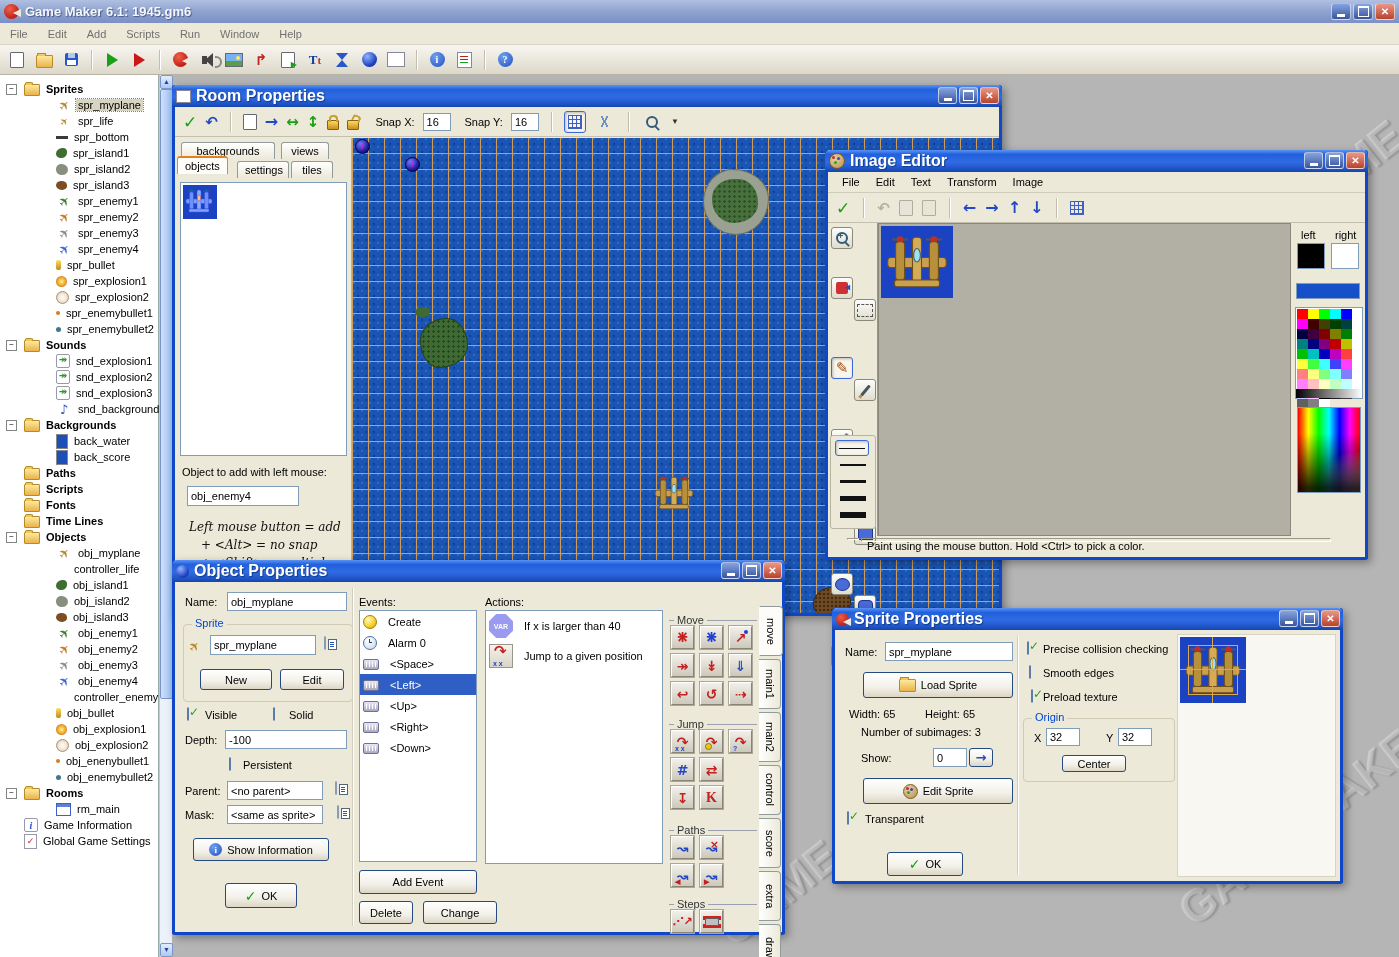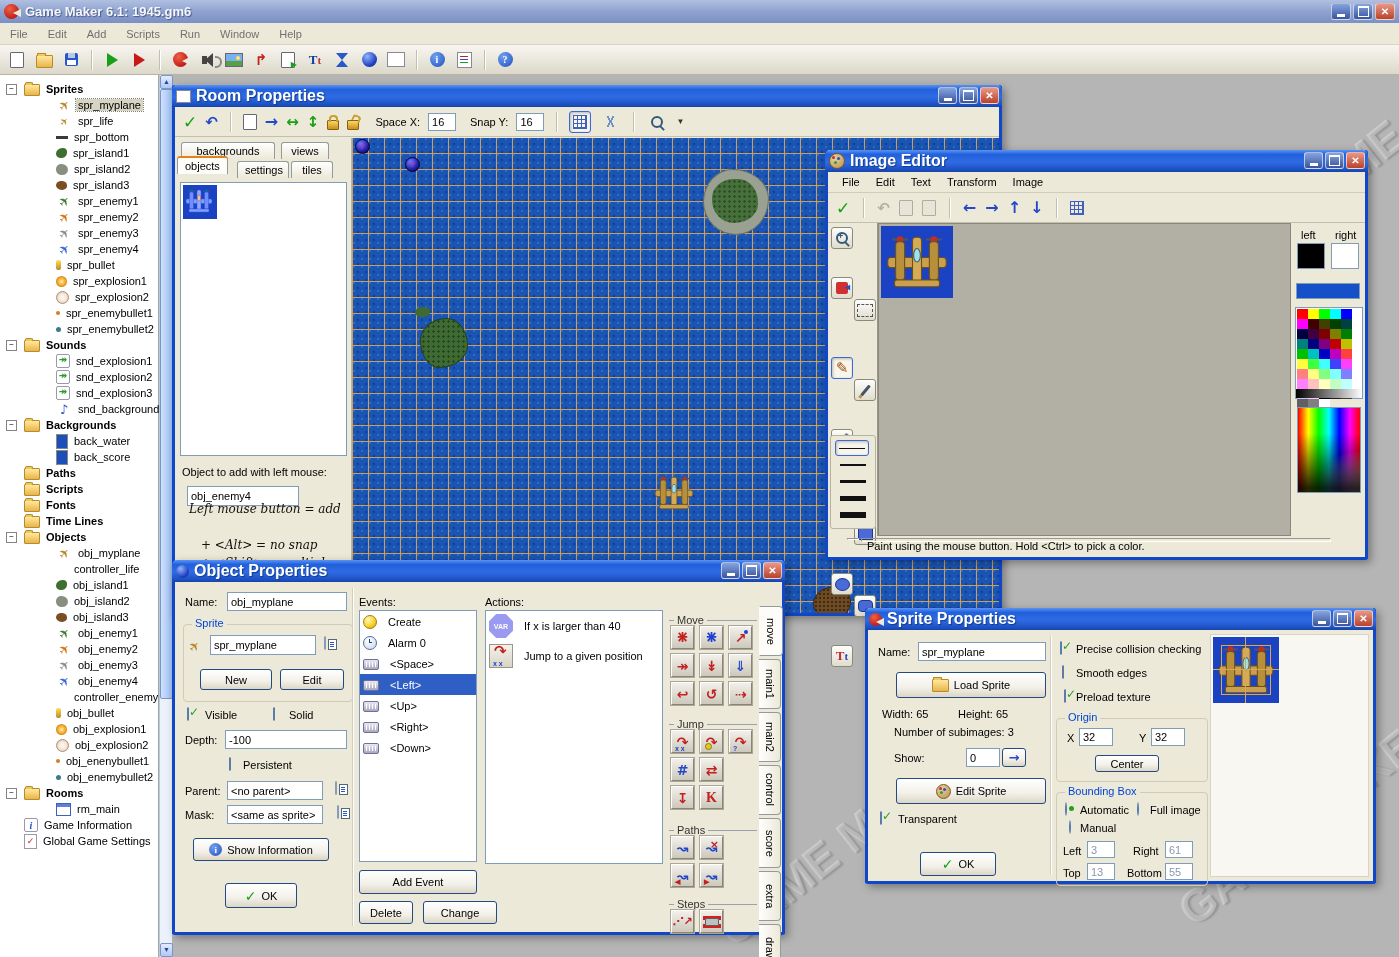--- a/index.html
+++ b/index.html
@@ -624,21 +624,21 @@
     <div class="abs" style="left:0;top:0;width:824px;height:30px;border-bottom:1px solid #c4c0b0;display:flex;align-items:center;padding-left:8px;gap:8px;box-sizing:border-box;">
       <span class="g green" style="font-size:17px">✓</span>
       <span class="g blue" style="font-size:15px">↶</span>
       <span class="vsep"></span>
       <span class="i-page"></span>
       <span class="g blue" style="font-size:16px">→</span>
       <span class="g green" style="font-size:15px">↔</span>
       <span class="g green" style="font-size:15px">↕</span>
       <span class="i-lock"></span>
       <span class="i-lock open"></span>
-      <span style="margin-left:8px">Space X:</span>
+      <span style="margin-left:8px">Snap X:</span>
       <input class="txt" style="width: 28px; height: 18px;" value="16">
       <span style="margin-left:6px">Snap Y:</span>
       <input class="txt" style="width: 28px; height: 18px;" value="16">
       <span class="vsep"></span>
       <span class="tbtn seltool">
           <span class="i-grid12"></span>
         </span>
       <span class="tbi">
           <span class="i-iso"></span>
         </span>
@@ -658,21 +658,21 @@
       <div class="abs listbox" style="left:5px;top:44px;width:167px;height:274px;">
         <div class="abs" style="left:2px;top:2px;width:34px;height:34px;background:#1c42c4;overflow:hidden;">
           <svg width="32" height="32" viewBox="0 0 64 64" style="filter:hue-rotate(190deg) saturate(1.6)">
               <use href="#plane"></use>
             </svg>
         </div>
       </div>
       <span class="lbl" style="left:7px;top:328px;">Object to add with left mouse:</span>
       <input class="txt abs" style="left: 12px; top: 348px; width: 112px; height: 20px;" value="obj_enemy4">
       <span class="menu-btn abs" style="left:132px;top:350px;"></span>
-      <div class="abs hint" style="left:14px;top:364px;">Left mouse button = add</div>
+      <div class="abs hint" style="left:14px;top:382px;">Left mouse button = add</div>
       <div class="abs hint" style="left:26px;top:400px;">+ &lt;Alt&gt; = no snap</div>
       <div class="abs hint" style="left:26px;top:418px;">+ &lt;Shift&gt; = multiple</div>
     </div>
 
     <div class="abs water" style="left:177px;top:31px;right:0;bottom:0;">
       <div class="orb abs" style="left:3px;top:1px;">
           <span>?</span>
         </div>
       <div class="orb abs" style="left:53px;top:19px;">
           <span>?</span>
@@ -1056,21 +1056,21 @@
         <span class="vtab">main1</span>
         <span class="vtab">main2</span>
         <span class="vtab">control</span>
         <span class="vtab">score</span>
         <span class="vtab">extra</span>
         <span class="vtab">draw</span>
       </div>
   </div>
 </div>
 
-<div class="win" style="left:832px;top:608px;width:511px;height:276px;z-index:40;margin-left:33px;">
+<div class="win" style="left:832px;top:608px;width:511px;height:276px;z-index:40;">
   <div class="tbar">
     <span class="i-pac" style="width:13px;height:13px;"></span>
     <span class="ttl">Sprite Properties</span>
     <div class="winbtns">
       <span class="wb">
           <span class="minbar"></span>
         </span>
       <span class="wb">
           <span class="maxbox"></span>
         </span>
@@ -1114,37 +1114,20 @@
     <span class="cb on abs" style="left:190px;top:60px;"></span>
     <span class="lbl" style="left:208px;top:61px;">Preload texture</span>
     <div class="grp" style="left:188px;top:88px;width:150px;height:62px;">
       <span class="grp-title">Origin</span>
       <span class="lbl" style="left:10px;top:13px;">X</span>
       <input class="txt abs" style="left: 22px; top: 9px; width: 34px; height: 18px;" value="32">
       <span class="lbl" style="left:82px;top:13px;">Y</span>
       <input class="txt abs" style="left: 94px; top: 9px; width: 34px; height: 18px;" value="32">
       <span class="btn abs" style="left:38px;top:36px;width:64px;height:17px;">Center</span>
     </div>
-    <div class="grp" style="left:188px;top:162px;width:150px;height:92px;">
-      <span class="grp-title">Bounding Box</span>
-      <span class="radio on abs" style="left:8px;top:10px;"></span>
-      <span class="lbl" style="left:23px;top:11px;">Automatic</span>
-      <span class="radio abs" style="left:78px;top:10px;"></span>
-      <span class="lbl" style="left:93px;top:11px;">Full image</span>
-      <span class="radio abs" style="left:8px;top:28px;"></span>
-      <span class="lbl" style="left:23px;top:29px;">Manual</span>
-      <span class="lbl" style="left:6px;top:52px;">Left</span>
-      <input class="txt dim abs" style="left: 30px; top: 48px; width: 28px; height: 17px;" value="3">
-      <span class="lbl" style="left:76px;top:52px;">Right</span>
-      <input class="txt dim abs" style="left: 108px; top: 48px; width: 28px; height: 17px;" value="61">
-      <span class="lbl" style="left:6px;top:74px;">Top</span>
-      <input class="txt dim abs" style="left: 30px; top: 70px; width: 28px; height: 17px;" value="13">
-      <span class="lbl" style="left:70px;top:74px;">Bottom</span>
-      <input class="txt dim abs" style="left: 108px; top: 70px; width: 28px; height: 17px;" value="55">
-    </div>
     
     <div class="abs" style="left:342px;top:4px;right:4px;bottom:4px;background:#f8f7f2;border:1px solid #d8d4c4;">
       <div class="abs" style="left:2px;top:2px;width:66px;height:66px;background:#1c42c4;overflow:hidden;">
         <span class="abs" style="left:0;right:0;top:32px;height:1px;background:#d8a850;z-index:2"></span>
         <span class="abs" style="top:0;bottom:0;left:32px;width:1px;background:#d8a850;z-index:2"></span>
         <span class="abs" style="left:8px;top:8px;right:8px;bottom:8px;border:1px solid #d8a850;z-index:2"></span>
         <svg width="66" height="66" viewBox="0 0 64 64">
             <use href="#plane"></use>
           </svg>
       </div>

